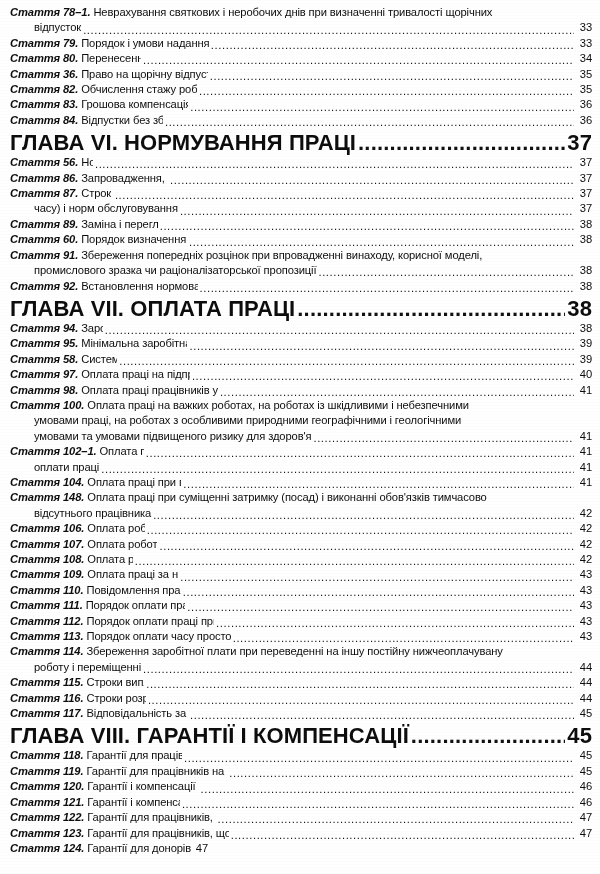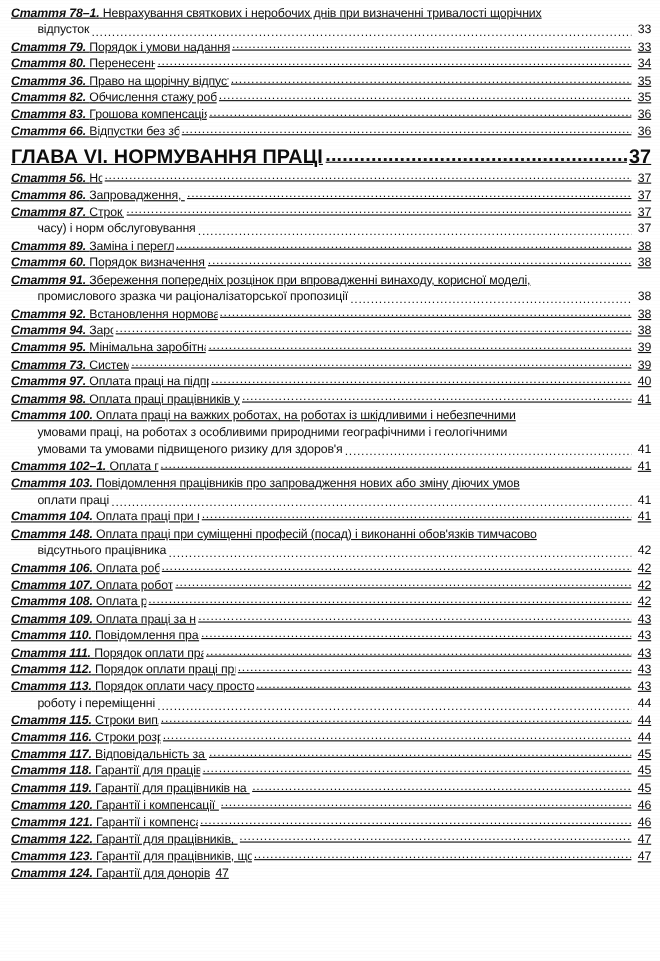--- a/index.html
+++ b/index.html
@@ -21,25 +21,24 @@
     box-sizing: border-box;
     width: 600px;
     height: 874px;
     padding: 5px 8px 0 10px;
     position: relative;
   }
 
   
   .entry {
     display: flex;
-    align-items: flex-start;
+    align-items: flex-end;
     width: 100%;
     margin: 0;
     padding: 0;
-    text-decoration: underline;
   }
 
   .entry-body {
     flex: 1 1 auto;
     min-width: 0;
     position: relative;
   }
 
   
   .article {
@@ -51,21 +50,21 @@
 
   .art-num {
     font-style: italic;
     font-weight: bold;
     white-space: nowrap;
   }
   .art-title { font-weight: normal; }
 
   
   .chapter {
-    font-size: 18px;
+    font-size: 22px;
     line-height: 23px;
     font-weight: bold;
     letter-spacing: 0.1px;
     margin-top: 3px;
     margin-bottom: 1px;
   }
   .chapter .chap-title { white-space: nowrap; }
 
   
   .leader {
@@ -157,21 +156,21 @@
       <div class="entry-body" style="flex: 0 1 auto; white-space: nowrap; overflow: hidden;"><span class="art-num">Стаття 82.</span> <span class="art-title">Обчислення стажу роботи, що дає право на щорічну відпустку</span></div>
       <span class="leader"></span>
       <span class="pageno">35</span>
     </div>
     <div class="entry article">
       <div class="entry-body" style="flex: 0 1 auto; white-space: nowrap; overflow: hidden;"><span class="art-num">Стаття 83.</span> <span class="art-title">Грошова компенсація за невикористані щорічні відпустки</span></div>
       <span class="leader"></span>
       <span class="pageno">36</span>
     </div>
     <div class="entry article">
-      <div class="entry-body" style="flex: 0 1 auto; white-space: nowrap; overflow: hidden;"><span class="art-num">Стаття 66.</span> <span class="art-title">Відпустки без збереження заробітної плати</span></div>
+      <div class="entry-body" style="flex: 0 1 auto; white-space: nowrap; overflow: hidden;"><span class="art-num">Стаття 84.</span> <span class="art-title">Відпустки без збереження заробітної плати</span></div>
       <span class="leader"></span>
       <span class="pageno">36</span>
     </div>
     <div class="entry chapter">
       <div class="entry-body" style="flex: 0 0 auto;"><span class="chap-title">ГЛАВА VI. НОРМУВАННЯ ПРАЦІ</span></div>
       <span class="leader"></span>
       <span class="pageno">37</span>
     </div>
     <div class="entry article">
       <div class="entry-body" style="flex: 0 1 auto; white-space: nowrap; overflow: hidden;"><span class="art-num">Стаття 56.</span> <span class="art-title">Норми праці</span></div>
@@ -209,32 +208,37 @@
     <div class="cont">
       <span class="cont-text">промислового зразка чи раціоналізаторської пропозиції</span>
       <span class="leader"></span>
       <span class="pageno">38</span>
     </div>
     <div class="entry article">
       <div class="entry-body" style="flex: 0 1 auto; white-space: nowrap; overflow: hidden;"><span class="art-num">Стаття 92.</span> <span class="art-title">Встановлення нормованих завдань при почасовій оплаті праці</span></div>
       <span class="leader"></span>
       <span class="pageno">38</span>
     </div>
+    <div class="entry chapter">
+      <div class="entry-body" style="flex: 0 0 auto;"><span class="chap-title">ГЛАВА VII. ОПЛАТА ПРАЦІ</span></div>
+      <span class="leader"></span>
+      <span class="pageno">38</span>
+    </div>
     <div class="entry article">
       <div class="entry-body" style="flex: 0 1 auto; white-space: nowrap; overflow: hidden;"><span class="art-num">Стаття 94.</span> <span class="art-title">Заробітна плата</span></div>
       <span class="leader"></span>
       <span class="pageno">38</span>
     </div>
     <div class="entry article">
       <div class="entry-body" style="flex: 0 1 auto; white-space: nowrap; overflow: hidden;"><span class="art-num">Стаття 95.</span> <span class="art-title">Мінімальна заробітна плата. Індексація заробітної плати</span></div>
       <span class="leader"></span>
       <span class="pageno">39</span>
     </div>
     <div class="entry article">
-      <div class="entry-body" style="flex: 0 1 auto; white-space: nowrap; overflow: hidden;"><span class="art-num">Стаття 73.</span> <span class="art-title">Системи оплати праці</span></div>
+      <div class="entry-body" style="flex: 0 1 auto; white-space: nowrap; overflow: hidden;"><span class="art-num">Стаття 58.</span> <span class="art-title">Системи оплати праці</span></div>
       <span class="leader"></span>
       <span class="pageno">39</span>
     </div>
     <div class="entry article">
       <div class="entry-body" style="flex: 0 1 auto; white-space: nowrap; overflow: hidden;"><span class="art-num">Стаття 97.</span> <span class="art-title">Оплата праці на підприємствах, в установах і організаціях</span></div>
       <span class="leader"></span>
       <span class="pageno">40</span>
     </div>
     <div class="entry article">
       <div class="entry-body" style="flex: 0 1 auto; white-space: nowrap; overflow: hidden;"><span class="art-num">Стаття 98.</span> <span class="art-title">Оплата праці працівників установ і організацій, що фінансуються з бюджету</span></div>
@@ -250,98 +254,103 @@
     <div class="cont">
       <span class="cont-text">умовами та умовами підвищеного ризику для здоров'я</span>
       <span class="leader"></span>
       <span class="pageno">41</span>
     </div>
     <div class="entry article">
       <div class="entry-body" style="flex: 0 1 auto; white-space: nowrap; overflow: hidden;"><span class="art-num">Стаття 102–1.</span> <span class="art-title">Оплата праці за сумісництвом</span></div>
       <span class="leader"></span>
       <span class="pageno">41</span>
     </div>
+    <div class="cont">
+      <span class="cont-text">оплати праці</span>
+      <span class="leader"></span>
+      <span class="pageno">41</span>
+    </div>
+    <div class="entry article">
+      <div class="entry-body" style="flex: 0 1 auto; white-space: nowrap; overflow: hidden;"><span class="art-num">Стаття 104.</span> <span class="art-title">Оплата праці при виконанні робіт різної кваліфікації</span></div>
+      <span class="leader"></span>
+      <span class="pageno">41</span>
+    </div>
     <div class="entry article nopage">
-      <div class="entry-body" style="flex: 1 1 auto; white-space: nowrap; overflow: hidden;"><span class="art-num">Стаття 103.</span> <span class="art-title">Повідомлення працівників про запровадження нових або зміну діючих умов</span></div>
-    </div>
-    <div class="cont">
-      <span class="cont-text">оплати праці</span>
-      <span class="leader"></span>
-      <span class="pageno">41</span>
-    </div>
-    <div class="entry article">
-      <div class="entry-body" style="flex: 0 1 auto; white-space: nowrap; overflow: hidden;"><span class="art-num">Стаття 104.</span> <span class="art-title">Оплата праці при виконанні робіт різної кваліфікації</span></div>
-      <span class="leader"></span>
-      <span class="pageno">41</span>
+      <div class="entry-body" style="flex: 1 1 auto; white-space: nowrap; overflow: hidden;"><span class="art-num">Стаття 148.</span> <span class="art-title">Оплата праці при суміщенні затримку (посад) і виконанні обов'язків тимчасово</span></div>
+    </div>
+    <div class="cont">
+      <span class="cont-text">відсутнього працівника</span>
+      <span class="leader"></span>
+      <span class="pageno">42</span>
+    </div>
+    <div class="entry article">
+      <div class="entry-body" style="flex: 0 1 auto; white-space: nowrap; overflow: hidden;"><span class="art-num">Стаття 106.</span> <span class="art-title">Оплата роботи в надурочний час</span></div>
+      <span class="leader"></span>
+      <span class="pageno">42</span>
+    </div>
+    <div class="entry article">
+      <div class="entry-body" style="flex: 0 1 auto; white-space: nowrap; overflow: hidden;"><span class="art-num">Стаття 107.</span> <span class="art-title">Оплата роботи у святкові і неробочі дні</span></div>
+      <span class="leader"></span>
+      <span class="pageno">42</span>
+    </div>
+    <div class="entry article">
+      <div class="entry-body" style="flex: 0 1 auto; white-space: nowrap; overflow: hidden;"><span class="art-num">Стаття 108.</span> <span class="art-title">Оплата роботи у нічний час</span></div>
+      <span class="leader"></span>
+      <span class="pageno">42</span>
+    </div>
+    <div class="entry article">
+      <div class="entry-body" style="flex: 0 1 auto; white-space: nowrap; overflow: hidden;"><span class="art-num">Стаття 109.</span> <span class="art-title">Оплата праці за незакінченим відрядним нарядом</span></div>
+      <span class="leader"></span>
+      <span class="pageno">43</span>
+    </div>
+    <div class="entry article">
+      <div class="entry-body" style="flex: 0 1 auto; white-space: nowrap; overflow: hidden;"><span class="art-num">Стаття 110.</span> <span class="art-title">Повідомлення працівника про розміри оплати праці</span></div>
+      <span class="leader"></span>
+      <span class="pageno">43</span>
+    </div>
+    <div class="entry article">
+      <div class="entry-body" style="flex: 0 1 auto; white-space: nowrap; overflow: hidden;"><span class="art-num">Стаття 111.</span> <span class="art-title">Порядок оплати праці при невиконанні норм виробітку</span></div>
+      <span class="leader"></span>
+      <span class="pageno">43</span>
+    </div>
+    <div class="entry article">
+      <div class="entry-body" style="flex: 0 1 auto; white-space: nowrap; overflow: hidden;"><span class="art-num">Стаття 112.</span> <span class="art-title">Порядок оплати праці при виготовленні продукції, що виявилася браком</span></div>
+      <span class="leader"></span>
+      <span class="pageno">43</span>
+    </div>
+    <div class="entry article">
+      <div class="entry-body" style="flex: 0 1 auto; white-space: nowrap; overflow: hidden;"><span class="art-num">Стаття 113.</span> <span class="art-title">Порядок оплати часу простою, а також при освоєнні нового виробництва (продукції)</span></div>
+      <span class="leader"></span>
+      <span class="pageno">43</span>
     </div>
     <div class="entry article nopage">
-      <div class="entry-body" style="flex: 1 1 auto; white-space: nowrap; overflow: hidden;"><span class="art-num">Стаття 148.</span> <span class="art-title">Оплата праці при суміщенні професій (посад) і виконанні обов'язків тимчасово</span></div>
-    </div>
-    <div class="cont">
-      <span class="cont-text">відсутнього працівника</span>
-      <span class="leader"></span>
-      <span class="pageno">42</span>
-    </div>
-    <div class="entry article">
-      <div class="entry-body" style="flex: 0 1 auto; white-space: nowrap; overflow: hidden;"><span class="art-num">Стаття 106.</span> <span class="art-title">Оплата роботи в надурочний час</span></div>
-      <span class="leader"></span>
-      <span class="pageno">42</span>
-    </div>
-    <div class="entry article">
-      <div class="entry-body" style="flex: 0 1 auto; white-space: nowrap; overflow: hidden;"><span class="art-num">Стаття 107.</span> <span class="art-title">Оплата роботи у святкові і неробочі дні</span></div>
-      <span class="leader"></span>
-      <span class="pageno">42</span>
-    </div>
-    <div class="entry article">
-      <div class="entry-body" style="flex: 0 1 auto; white-space: nowrap; overflow: hidden;"><span class="art-num">Стаття 108.</span> <span class="art-title">Оплата роботи у нічний час</span></div>
-      <span class="leader"></span>
-      <span class="pageno">42</span>
-    </div>
-    <div class="entry article">
-      <div class="entry-body" style="flex: 0 1 auto; white-space: nowrap; overflow: hidden;"><span class="art-num">Стаття 109.</span> <span class="art-title">Оплата праці за незакінченим відрядним нарядом</span></div>
-      <span class="leader"></span>
-      <span class="pageno">43</span>
-    </div>
-    <div class="entry article">
-      <div class="entry-body" style="flex: 0 1 auto; white-space: nowrap; overflow: hidden;"><span class="art-num">Стаття 110.</span> <span class="art-title">Повідомлення працівника про розміри оплати праці</span></div>
-      <span class="leader"></span>
-      <span class="pageno">43</span>
-    </div>
-    <div class="entry article">
-      <div class="entry-body" style="flex: 0 1 auto; white-space: nowrap; overflow: hidden;"><span class="art-num">Стаття 111.</span> <span class="art-title">Порядок оплати праці при невиконанні норм виробітку</span></div>
-      <span class="leader"></span>
-      <span class="pageno">43</span>
-    </div>
-    <div class="entry article">
-      <div class="entry-body" style="flex: 0 1 auto; white-space: nowrap; overflow: hidden;"><span class="art-num">Стаття 112.</span> <span class="art-title">Порядок оплати праці при виготовленні продукції, що виявилася браком</span></div>
-      <span class="leader"></span>
-      <span class="pageno">43</span>
-    </div>
-    <div class="entry article">
-      <div class="entry-body" style="flex: 0 1 auto; white-space: nowrap; overflow: hidden;"><span class="art-num">Стаття 113.</span> <span class="art-title">Порядок оплати часу простою, а також при освоєнні нового виробництва (продукції)</span></div>
-      <span class="leader"></span>
-      <span class="pageno">43</span>
+      <div class="entry-body" style="flex: 1 1 auto; white-space: nowrap; overflow: hidden;"><span class="art-num">Стаття 114.</span> <span class="art-title">Збереження заробітної плати при переведенні на іншу постійну нижчеоплачувану</span></div>
     </div>
     <div class="cont">
       <span class="cont-text">роботу і переміщенні</span>
       <span class="leader"></span>
       <span class="pageno">44</span>
     </div>
     <div class="entry article">
       <div class="entry-body" style="flex: 0 1 auto; white-space: nowrap; overflow: hidden;"><span class="art-num">Стаття 115.</span> <span class="art-title">Строки виплати заробітної плати</span></div>
       <span class="leader"></span>
       <span class="pageno">44</span>
     </div>
     <div class="entry article">
       <div class="entry-body" style="flex: 0 1 auto; white-space: nowrap; overflow: hidden;"><span class="art-num">Стаття 116.</span> <span class="art-title">Строки розрахунку при звільненні</span></div>
       <span class="leader"></span>
       <span class="pageno">44</span>
     </div>
     <div class="entry article">
       <div class="entry-body" style="flex: 0 1 auto; white-space: nowrap; overflow: hidden;"><span class="art-num">Стаття 117.</span> <span class="art-title">Відповідальність за затримку розрахунку при звільненні</span></div>
+      <span class="leader"></span>
+      <span class="pageno">45</span>
+    </div>
+    <div class="entry chapter">
+      <div class="entry-body" style="flex: 0 0 auto;"><span class="chap-title">ГЛАВА VIII. ГАРАНТІЇ І КОМПЕНСАЦІЇ</span></div>
       <span class="leader"></span>
       <span class="pageno">45</span>
     </div>
     <div class="entry article">
       <div class="entry-body" style="flex: 0 1 auto; white-space: nowrap; overflow: hidden;"><span class="art-num">Стаття 118.</span> <span class="art-title">Гарантії для працівників, обраних на виборні посади</span></div>
       <span class="leader"></span>
       <span class="pageno">45</span>
     </div>
     <div class="entry article">
       <div class="entry-body" style="flex: 0 1 auto; white-space: nowrap; overflow: hidden;"><span class="art-num">Стаття 119.</span> <span class="art-title">Гарантії для працівників на час виконання державних або громадських обов'язків</span></div>

